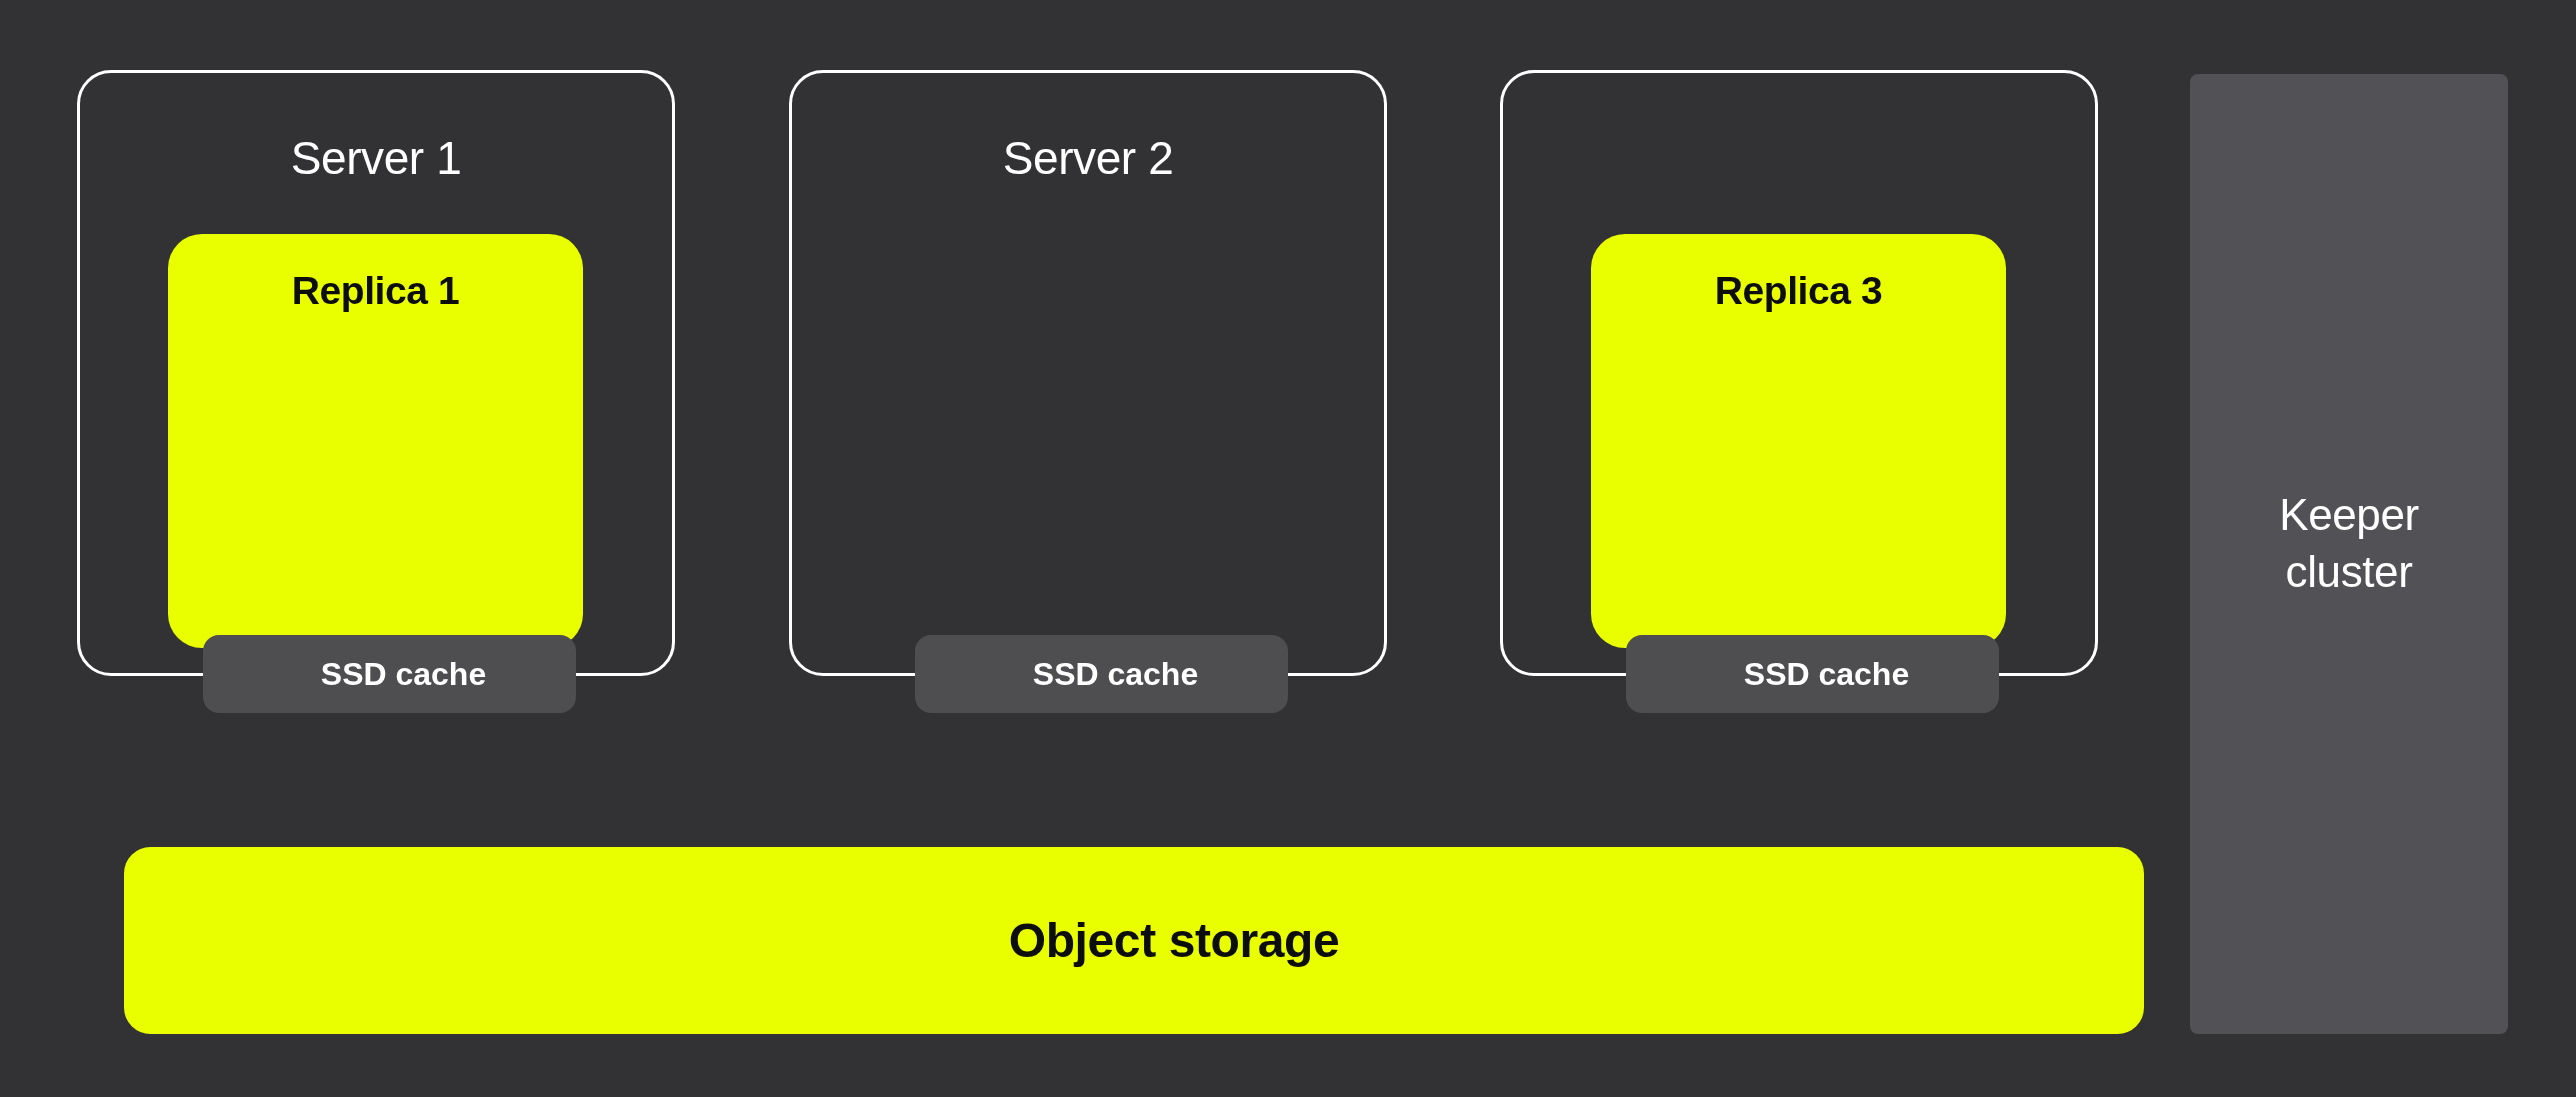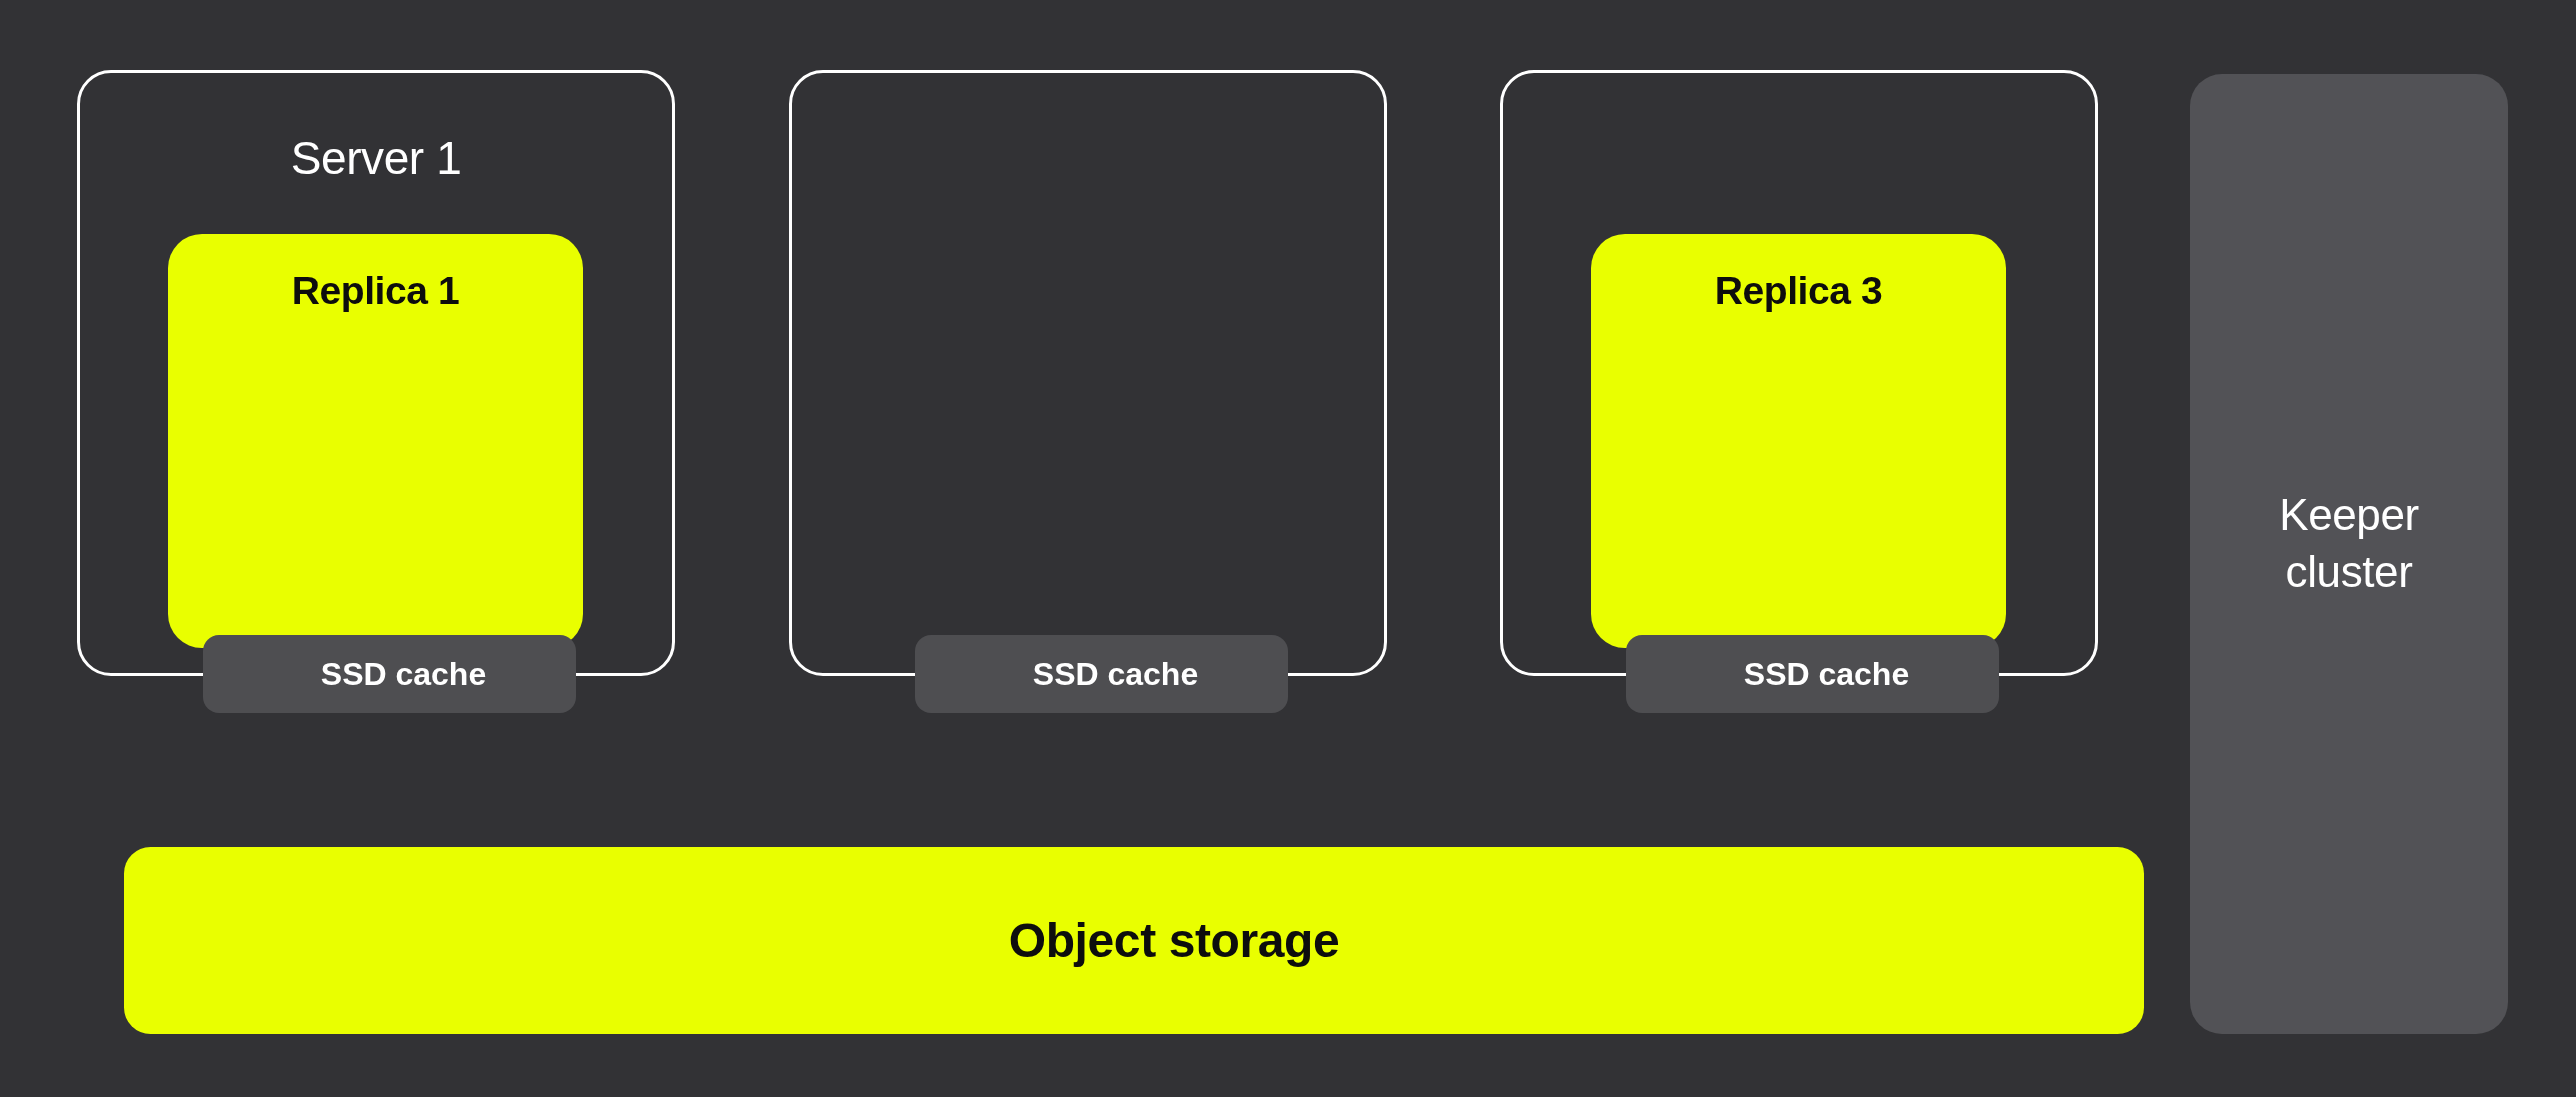--- a/index.html
+++ b/index.html
@@ -104,21 +104,21 @@
     transform: translateX(40px);
   }
   
   .keeper {
     position: absolute;
     left: 2190px;
     top: 74px;
     width: 318px;
     height: 960px;
     background: #525256;
-    border-radius: 32px;
+    border-radius: 8px;
     display: flex;
     align-items: center;
     justify-content: center;
   }
   .keeper-label {
     width: 221px;
     text-align: center;
     color: #ffffff;
     font-size: 44px;
     font-weight: 500;
@@ -136,20 +136,21 @@
     <div class="server-title">Server 1</div>
     <div class="replica">
       <div class="replica-label">Replica 1</div>
     </div>
     <div class="ssd">
       <div class="ssd-label">SSD cache</div>
     </div>
   </div>
 
   <div class="server server-2">
+    <div class="server-title">Server 2</div>
     <div class="ssd">
       <div class="ssd-label">SSD cache</div>
     </div>
   </div>
 
   <div class="server server-3">
     <div class="replica">
       <div class="replica-label">Replica 3</div>
     </div>
     <div class="ssd">

